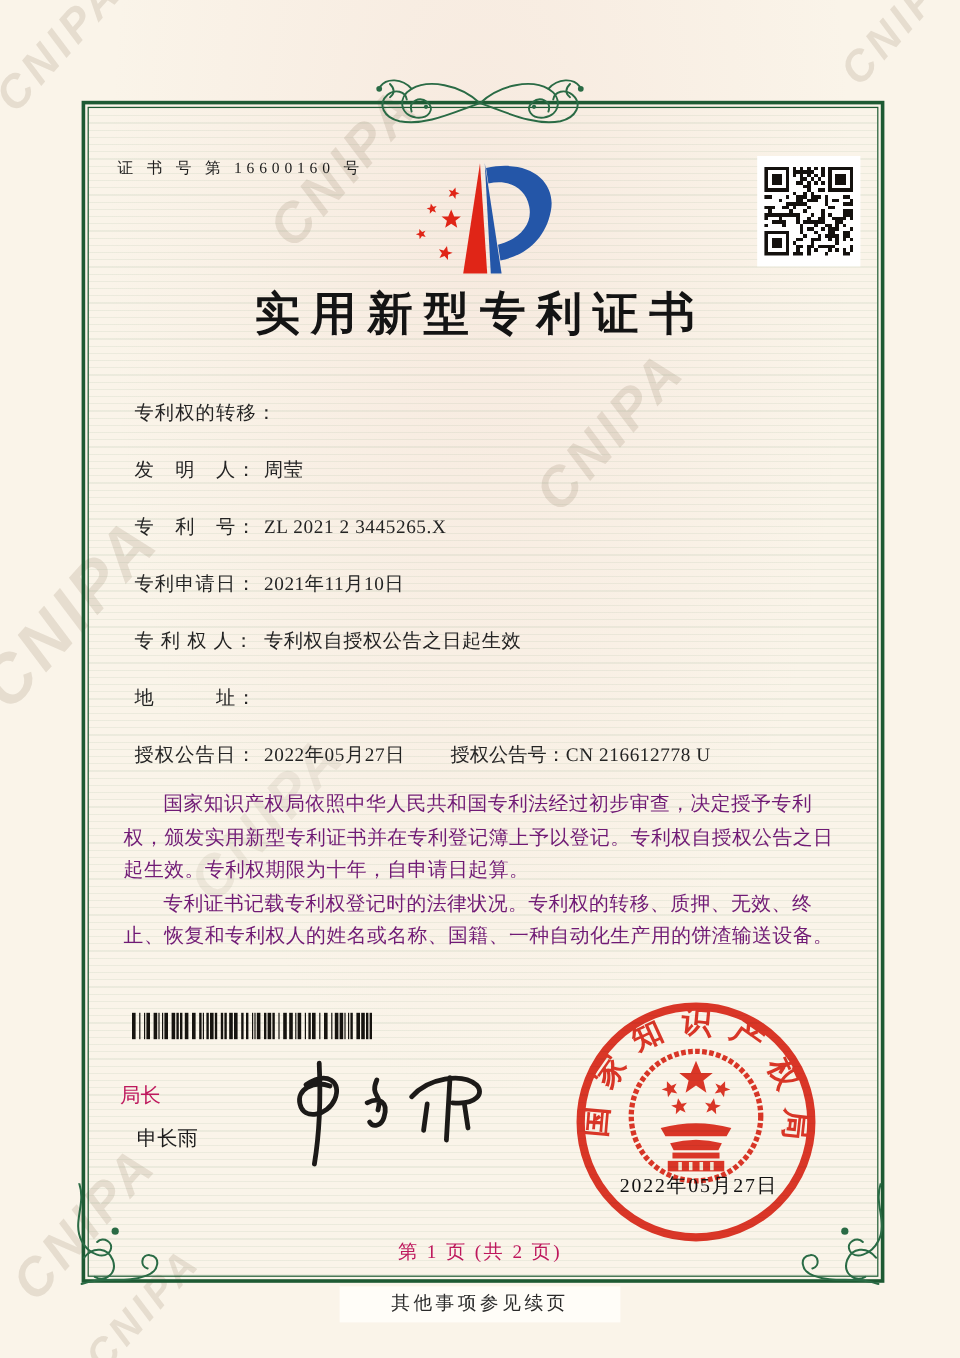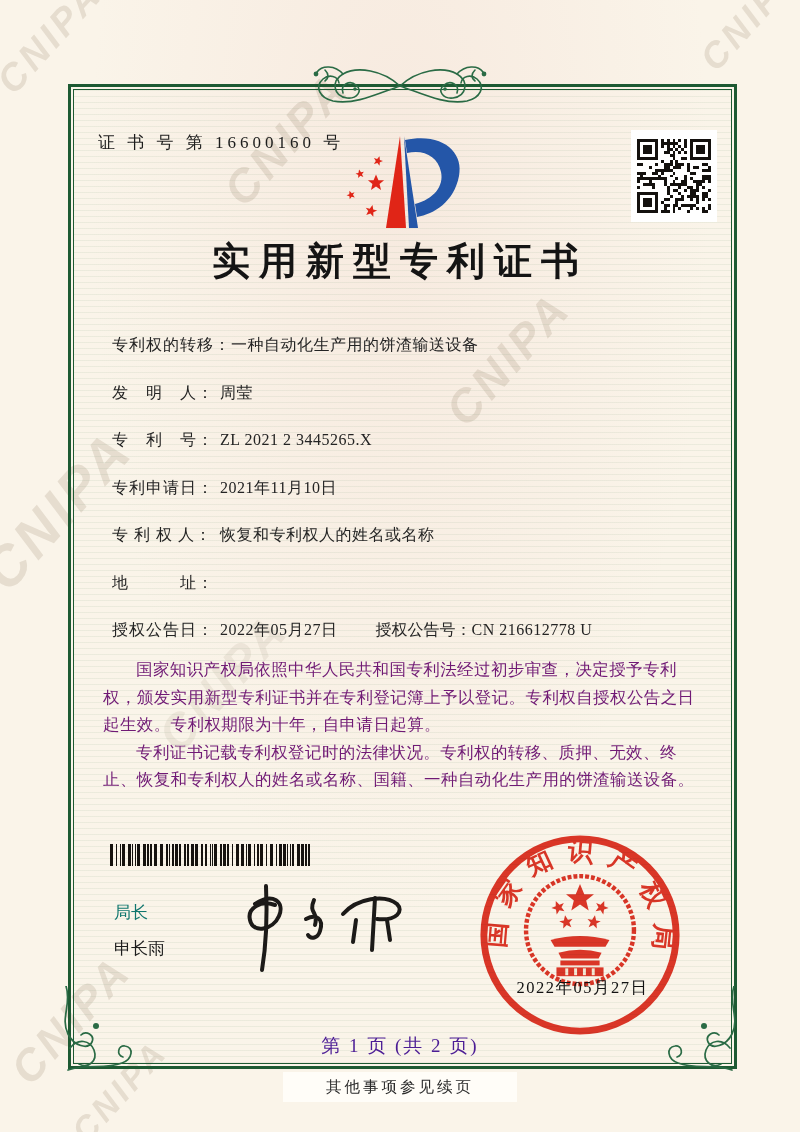--- a/index.html
+++ b/index.html
@@ -10,51 +10,51 @@
   
   .wm{position:absolute;font:bold italic 42px "Liberation Sans","DejaVu Sans",sans-serif;
       color:rgba(150,130,105,0.20);letter-spacing:4px;transform:rotate(-48deg);white-space:nowrap;pointer-events:none;}
   
   .frame{position:absolute;left:68px;top:84px;width:663px;height:979px;border:3px solid #1d5a33;}
   .frame-inner{position:absolute;inset:2px;border:1px solid #1d5a33;
       background:
         repeating-linear-gradient(0deg, rgba(110,150,112,0.10) 0 1px, transparent 1px 6px);}
   .ornament{position:absolute;pointer-events:none;}
   
-  .cert-no{position:absolute;left:98px;top:131px;font-size:17px;letter-spacing:4px;color:#1c1c1c;}
+  .cert-no{position:absolute;left:98px;top:131px;font-size:13px;letter-spacing:4px;color:#1c1c1c;}
   .logo{position:absolute;left:338px;top:126px;}
   .qr-box{position:absolute;left:631px;top:130px;width:86px;height:92px;background:#fff;
       display:flex;align-items:center;justify-content:center;}
   .title{position:absolute;left:0;top:236px;width:100%;text-align:center;
       font-size:38px;font-weight:bold;letter-spacing:9px;color:#141414;}
   
   .fields{position:absolute;left:112px;top:332px;width:560px;font-size:16px;color:#242424;}
   .frow{display:flex;height:26px;line-height:26px;margin-bottom:21.5px;white-space:pre;}
   .flabel{flex:0 0 108px;letter-spacing:1px;}
   .fvalue{letter-spacing:0.5px;}
   .grant-row{display:flex;height:26px;line-height:26px;white-space:pre;}
   .grant-gap{width:38px;}
   
   .paras{position:absolute;left:103px;top:656px;width:602px;font-size:16.5px;line-height:27.5px;
       color:#701a75;}
   .paras p{margin:0;text-indent:2em;letter-spacing:0.4px;}
   
   .barcode{position:absolute;left:110px;top:844px;width:214px;height:22px;display:flex;align-items:stretch;}
   .barcode i{display:block;background:#16130f;height:100%;}
   
-  .sig-title{position:absolute;left:114px;top:901px;font:17px "Liberation Sans","DejaVu Sans",sans-serif;color:#0f766e;text-align:center;}
+  .sig-title{position:absolute;left:100px;top:901px;font:17px "Liberation Sans","DejaVu Sans",sans-serif;color:#be185d;text-align:center;}
   .sig-name{position:absolute;left:114px;top:937px;font:17px "Liberation Sans","DejaVu Sans",sans-serif;color:#1d1d1d;}
   .sig-script{position:absolute;left:225px;top:878px;}
   
   .seal{position:absolute;left:477px;top:832px;opacity:0.94;mix-blend-mode:multiply;}
   .seal-date{position:absolute;left:490px;top:977px;width:185px;text-align:center;
       font-size:16.5px;letter-spacing:1.5px;color:#121212;}
   
-  .page-info{position:absolute;left:0;top:1033px;width:100%;text-align:center;font-size:19px;
-      letter-spacing:2px;color:#4c1d95;}
+  .page-info{position:absolute;left:0;top:1033px;width:100%;text-align:center;font-size:16px;
+      letter-spacing:2px;color:#be185d;}
   .note-box{position:absolute;left:283px;top:1072px;width:234px;height:30px;background:#fffdf8;
       text-align:center;line-height:30px;font-size:15.5px;letter-spacing:3px;color:#2a2a2a;}
 </style>
 </head>
 <body>
 
 <div class="page">
 
   <div class="wm" style="left:-18px;top:16px;font-size:38px">CNIPA</div>
   <div class="wm" style="left:686px;top:-4px;font-size:36px">CNIPA</div>
@@ -328,37 +328,36 @@
           </g>
       </g>
     </svg>
   </div>
 
   <div class="title">实用新型专利证书</div>
 
   <div class="fields">
     <div class="frow">
       <span class="flabel">专利权的转移：</span>
-      <span class="fvalue">一种自动化生产用的饼渣输送设备</span>
     </div>
     <div class="frow">
       <span class="flabel">发　明　人：</span>
       <span class="fvalue">周莹</span>
     </div>
     <div class="frow">
       <span class="flabel">专　利　号：</span>
       <span class="fvalue">ZL 2021 2 3445265.X</span>
     </div>
     <div class="frow">
       <span class="flabel">专利申请日：</span>
       <span class="fvalue">2021年11月10日</span>
     </div>
     <div class="frow">
       <span class="flabel">专 利 权 人：</span>
-      <span class="fvalue">恢复和专利权人的姓名或名称</span>
+      <span class="fvalue">专利权自授权公告之日起生效</span>
     </div>
     <div class="frow">
       <span class="flabel">地　　　址：</span>
     </div>
     <div class="grant-row">
       <span class="flabel">授权公告日：</span>
       <span class="fvalue">2022年05月27日</span>
       <span class="grant-gap"></span>
       <span>授权公告号：</span>
       <span class="fvalue">CN 216612778 U</span>

